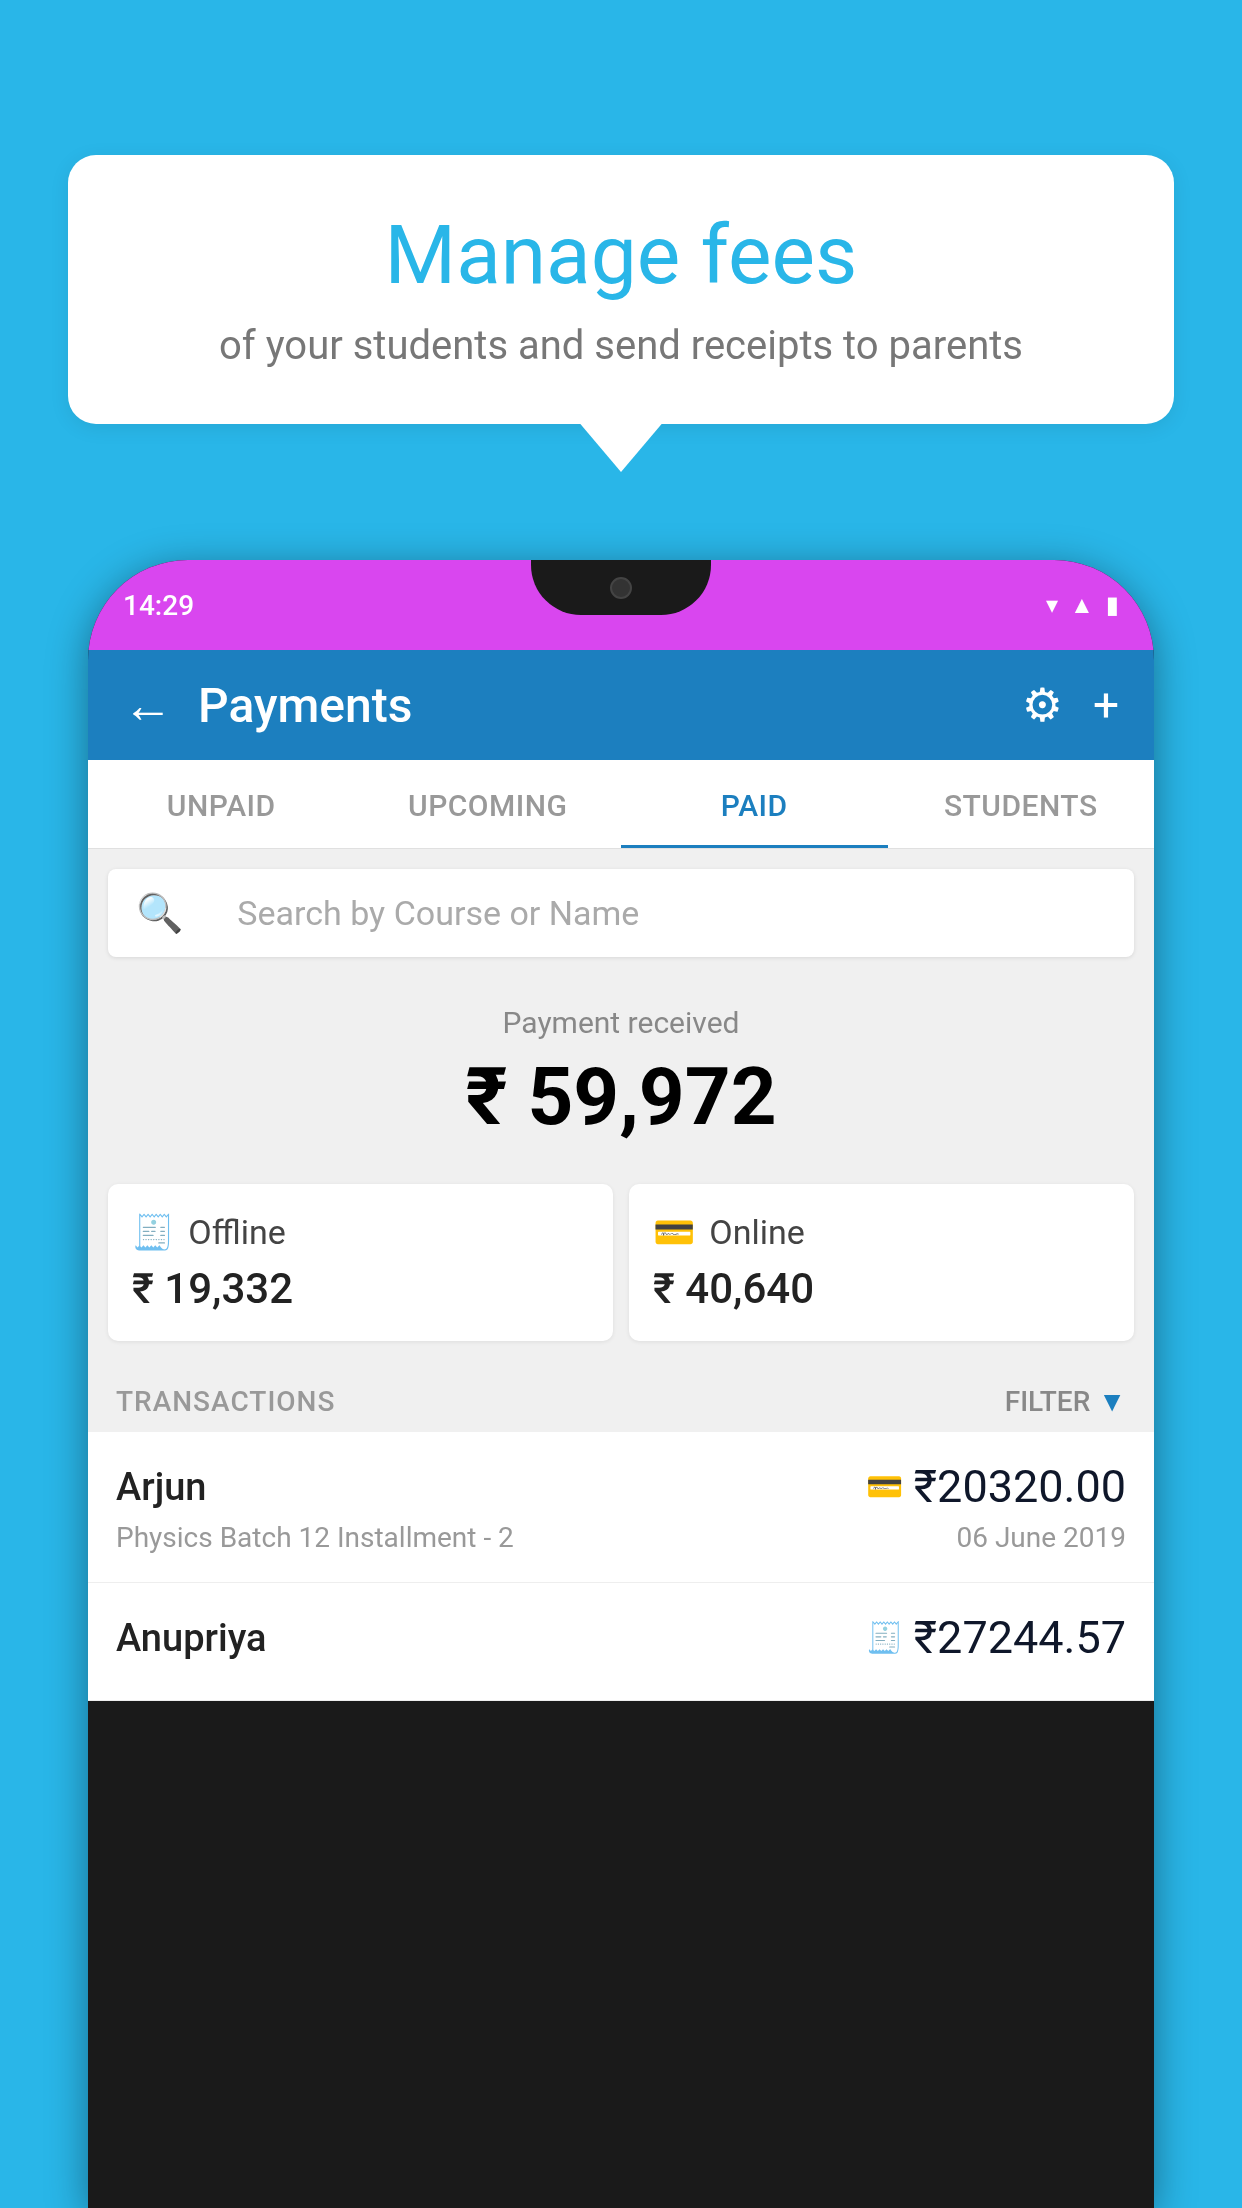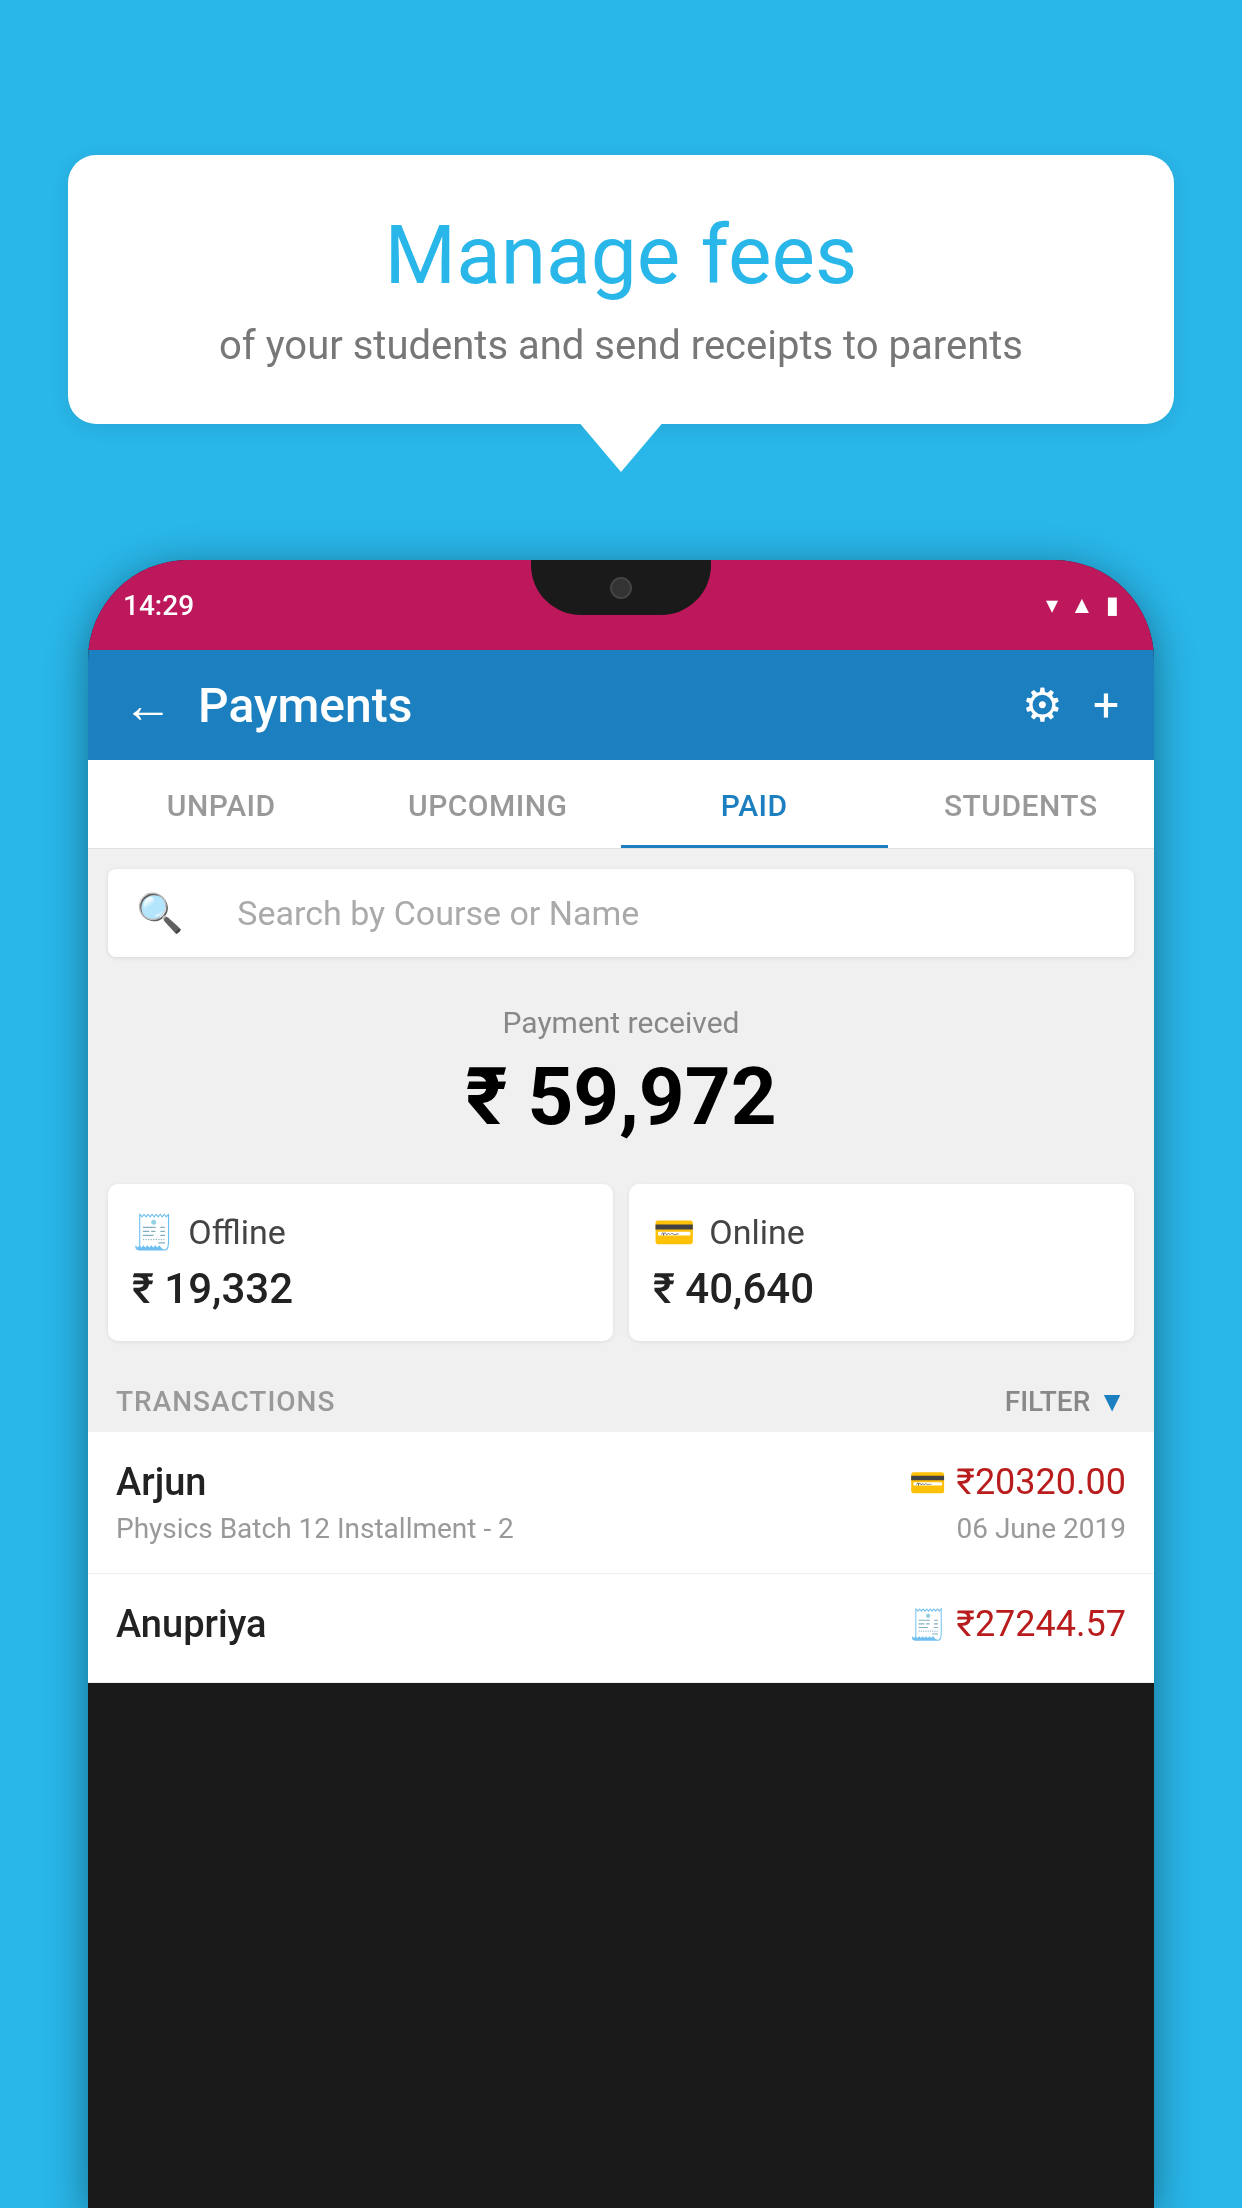--- a/index.html
+++ b/index.html
@@ -57,21 +57,21 @@
       right: 88px;
       bottom: 0;
       background: #1a1a1a;
       border-radius: 100px 100px 0 0;
       overflow: hidden;
       box-shadow: 0 8px 40px rgba(0,0,0,0.4);
     }
 
     
     .phone-top-bar {
-      background: #be185d;
+      background: #d946ef;
       height: 90px;
       position: relative;
       display: flex;
       align-items: center;
       justify-content: space-between;
       padding: 0 35px;
     }
     .status-time {
       color: white;
       font-size: 28px;
@@ -286,22 +286,22 @@
     .transaction-amount-wrap {
       display: flex;
       align-items: center;
       gap: 10px;
     }
     .transaction-icon {
       font-size: 30px;
       color: #666;
     }
     .transaction-amount {
-      font-size: 36px;
-      color: #b91c1c;
+      font-size: 45px;
+      color: #0f172a;
       font-weight: 400;
     }
     .transaction-bottom {
       display: flex;
       justify-content: space-between;
     }
     .transaction-desc {
       font-size: 28px;
       color: #999;
     }

